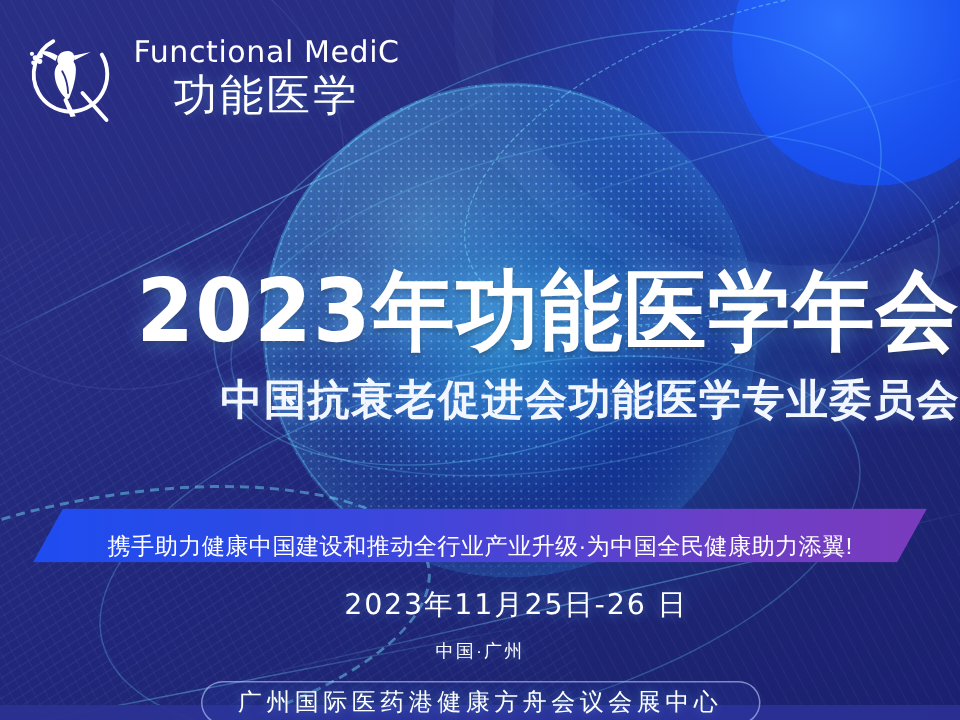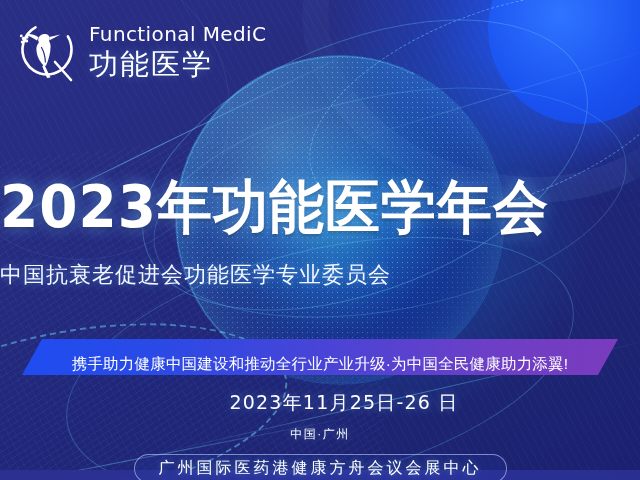--- a/index.html
+++ b/index.html
@@ -116,52 +116,52 @@
   
   .bottom-band{
     position:absolute;left:0;right:0;bottom:0;height:10px;
     background:linear-gradient(90deg,#2b3190 0%,#2c329a 45%,#2a2f92 100%);
     opacity:.95;
   }
 
   
   .logo{
     position:absolute;left:14px;top:16px;
-    display:flex;align-items:center;gap:9px;z-index:5;
+    display:flex;align-items:center;gap:9px;z-index:5;text-align:center;
   }
   .logo-mark{position:relative;width:66px;height:68px;flex:none;}
   .logo-mark svg{display:block;}
   .logo-text{display:flex;flex-direction:column;line-height:1;padding-top:2px;}
   .logo-en{
     color:#ffffff;font-size:20px;letter-spacing:.4px;font-weight:400;
     font-family:"DejaVu Sans","Liberation Sans",sans-serif;
     white-space:nowrap;
   }
   .logo-cn{
     color:#ffffff;font-size:29px;font-weight:400;letter-spacing:2px;
     margin-top:6px;white-space:nowrap;
     text-shadow:0 0 8px rgba(120,200,255,.35);
   }
 
   
   .title-block{
-    position:absolute;left:0;right:0;top:180px;z-index:6;text-align:left;
+    position:absolute;left:0;right:0;top:180px;z-index:6;text-align:right;
   }
   .main-title{
     color:#ffffff;
     font-size:55px;line-height:1;font-weight:700;letter-spacing:1px;
     font-family:"DejaVu Sans","Liberation Sans",sans-serif;
     text-shadow:0 0 14px rgba(110,190,255,.55), 0 2px 4px rgba(0,0,0,.35);
     white-space:nowrap;
     transform:scaleY(1.06);
   }
   .sub-title{
-    margin-top:29px;
+    margin-top:18px;
     color:#f2f7ff;
-    font-size:22px;line-height:1;font-weight:400;letter-spacing:1px;
+    font-size:28px;line-height:1;font-weight:700;letter-spacing:1px;
     text-shadow:0 0 10px rgba(110,190,255,.5);
     white-space:nowrap;
   }
 
   
   .slogan-bar{
     position:absolute;left:22px;top:339px;width:596px;height:36px;z-index:6;
     background:linear-gradient(90deg,#1f4cf0 0%,#2a4ae6 22%,#4a44d6 52%,#6c3fc6 78%,#7a3bbd 100%);
     -webkit-clip-path:polygon(20px 0, 100% 0, calc(100% - 20px) 100%, 0 100%);
             clip-path:polygon(20px 0, 100% 0, calc(100% - 20px) 100%, 0 100%);

